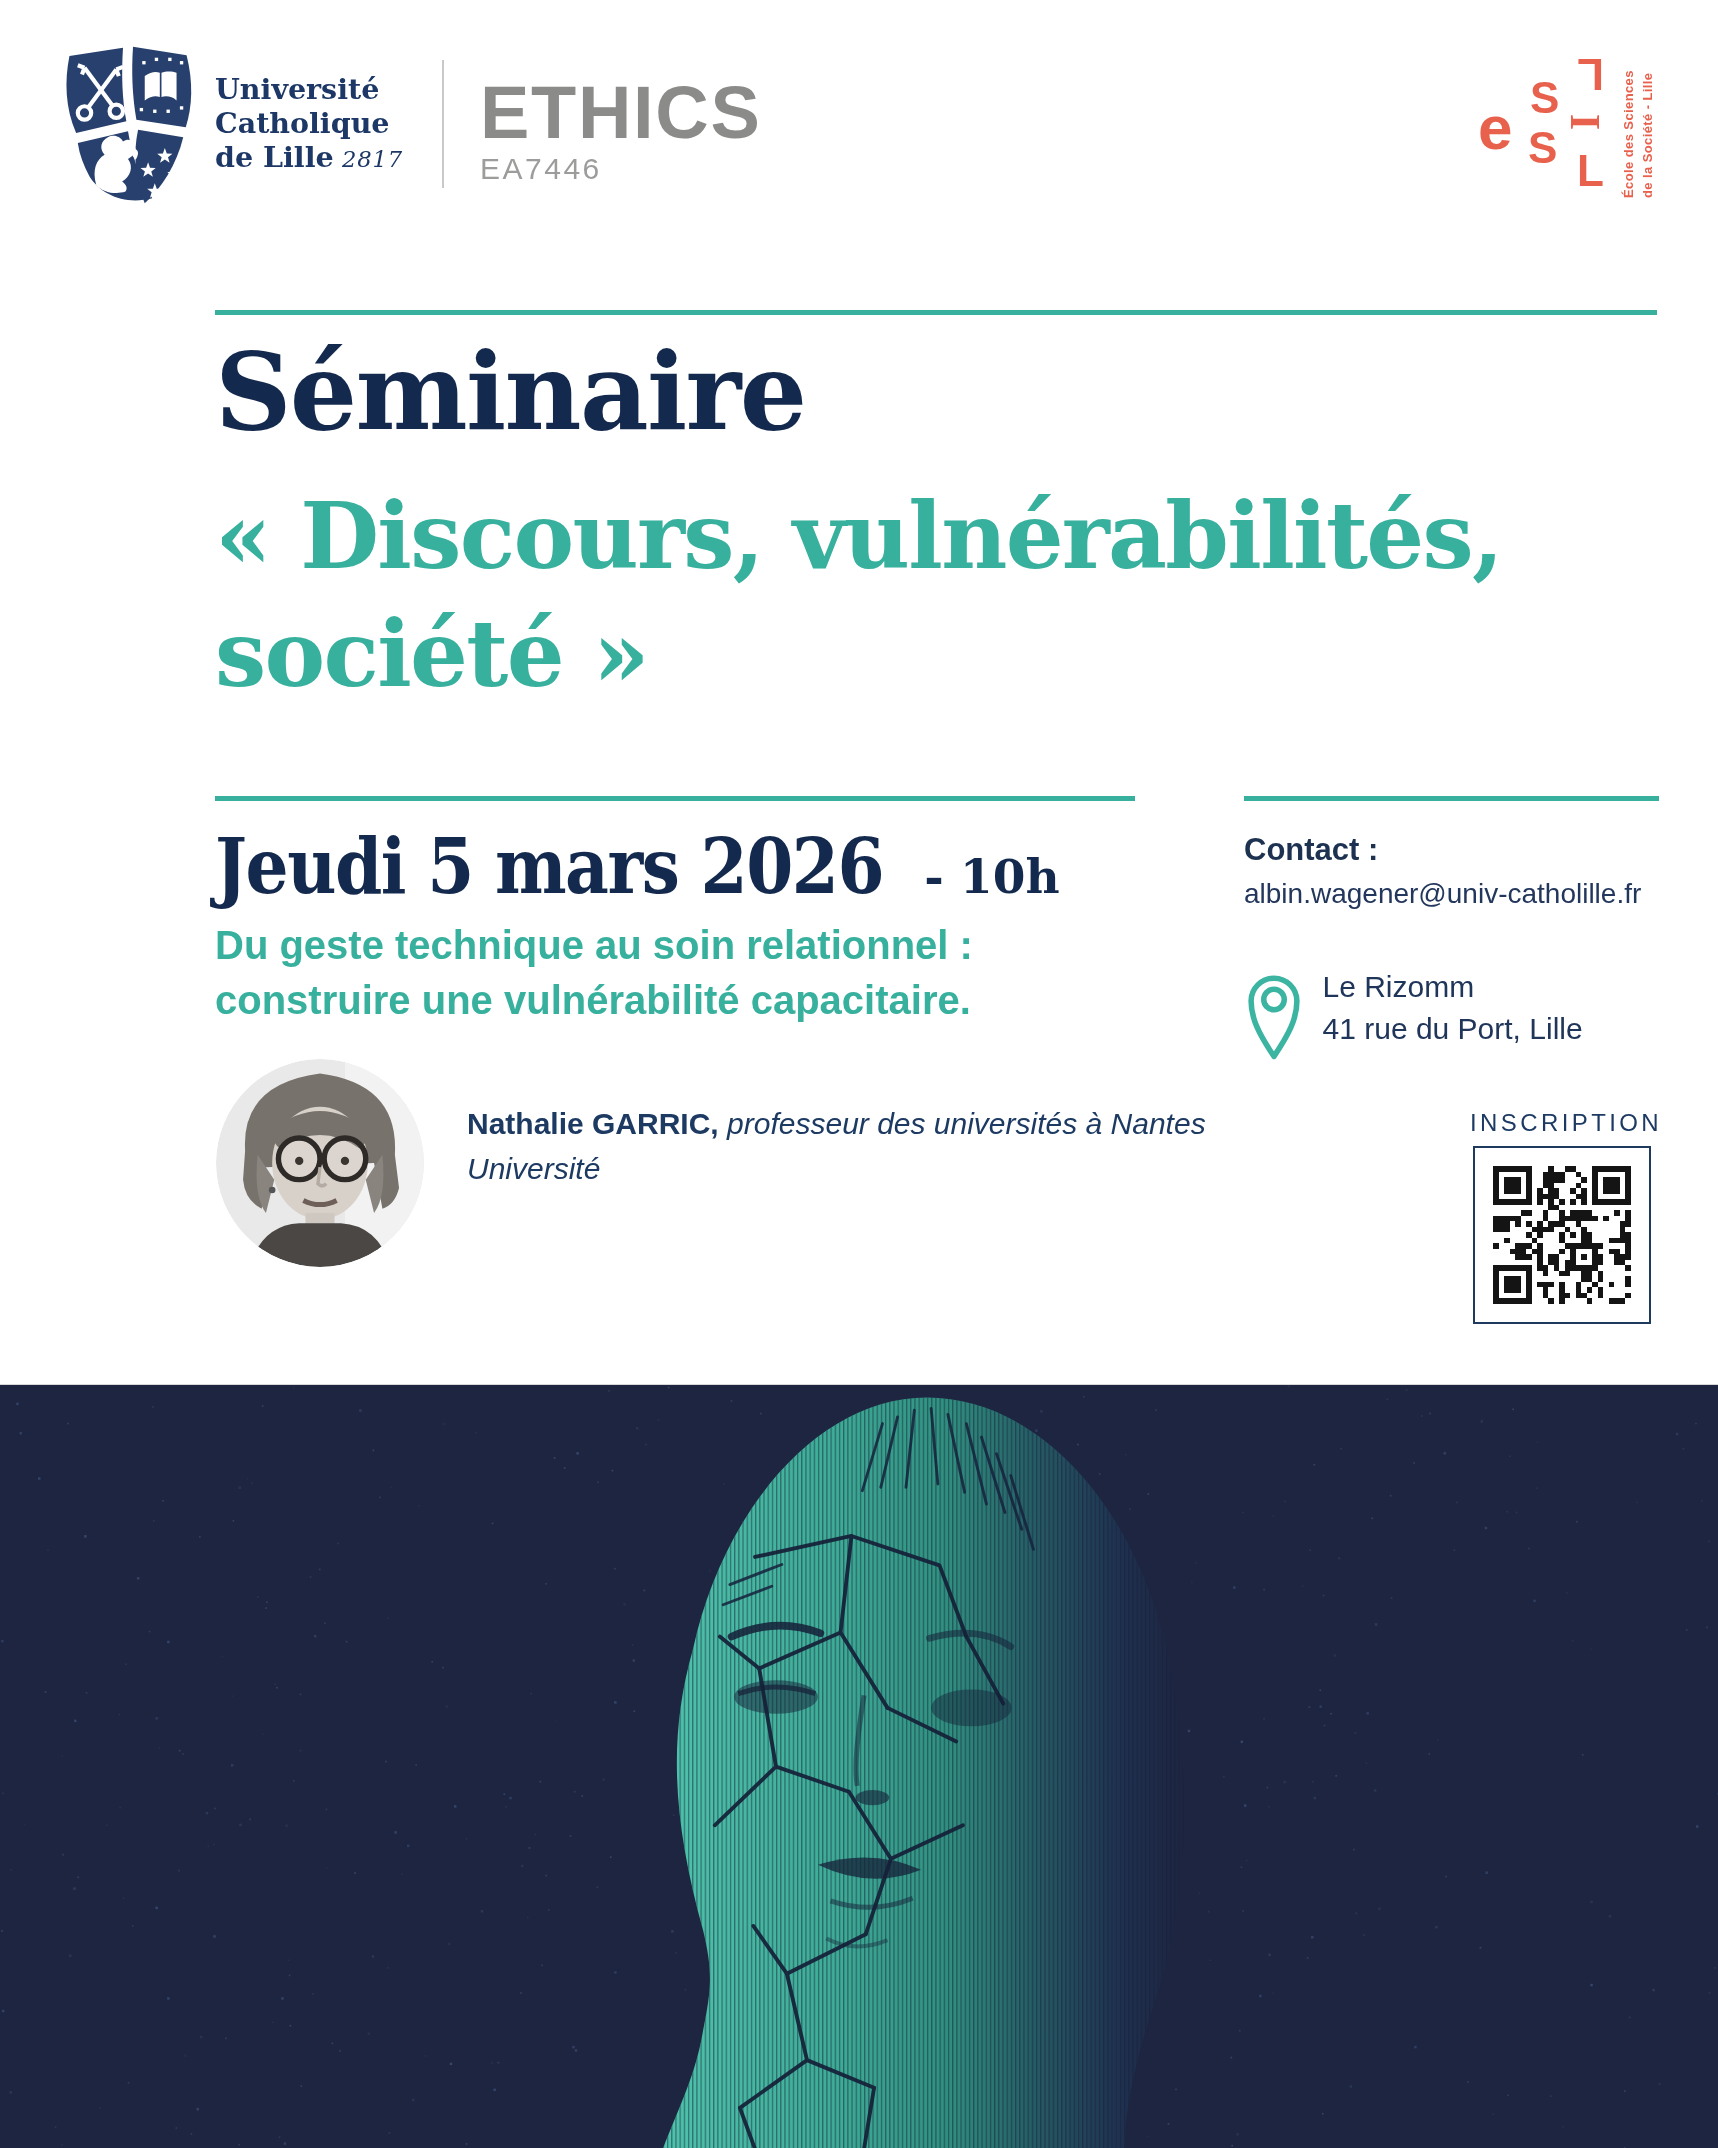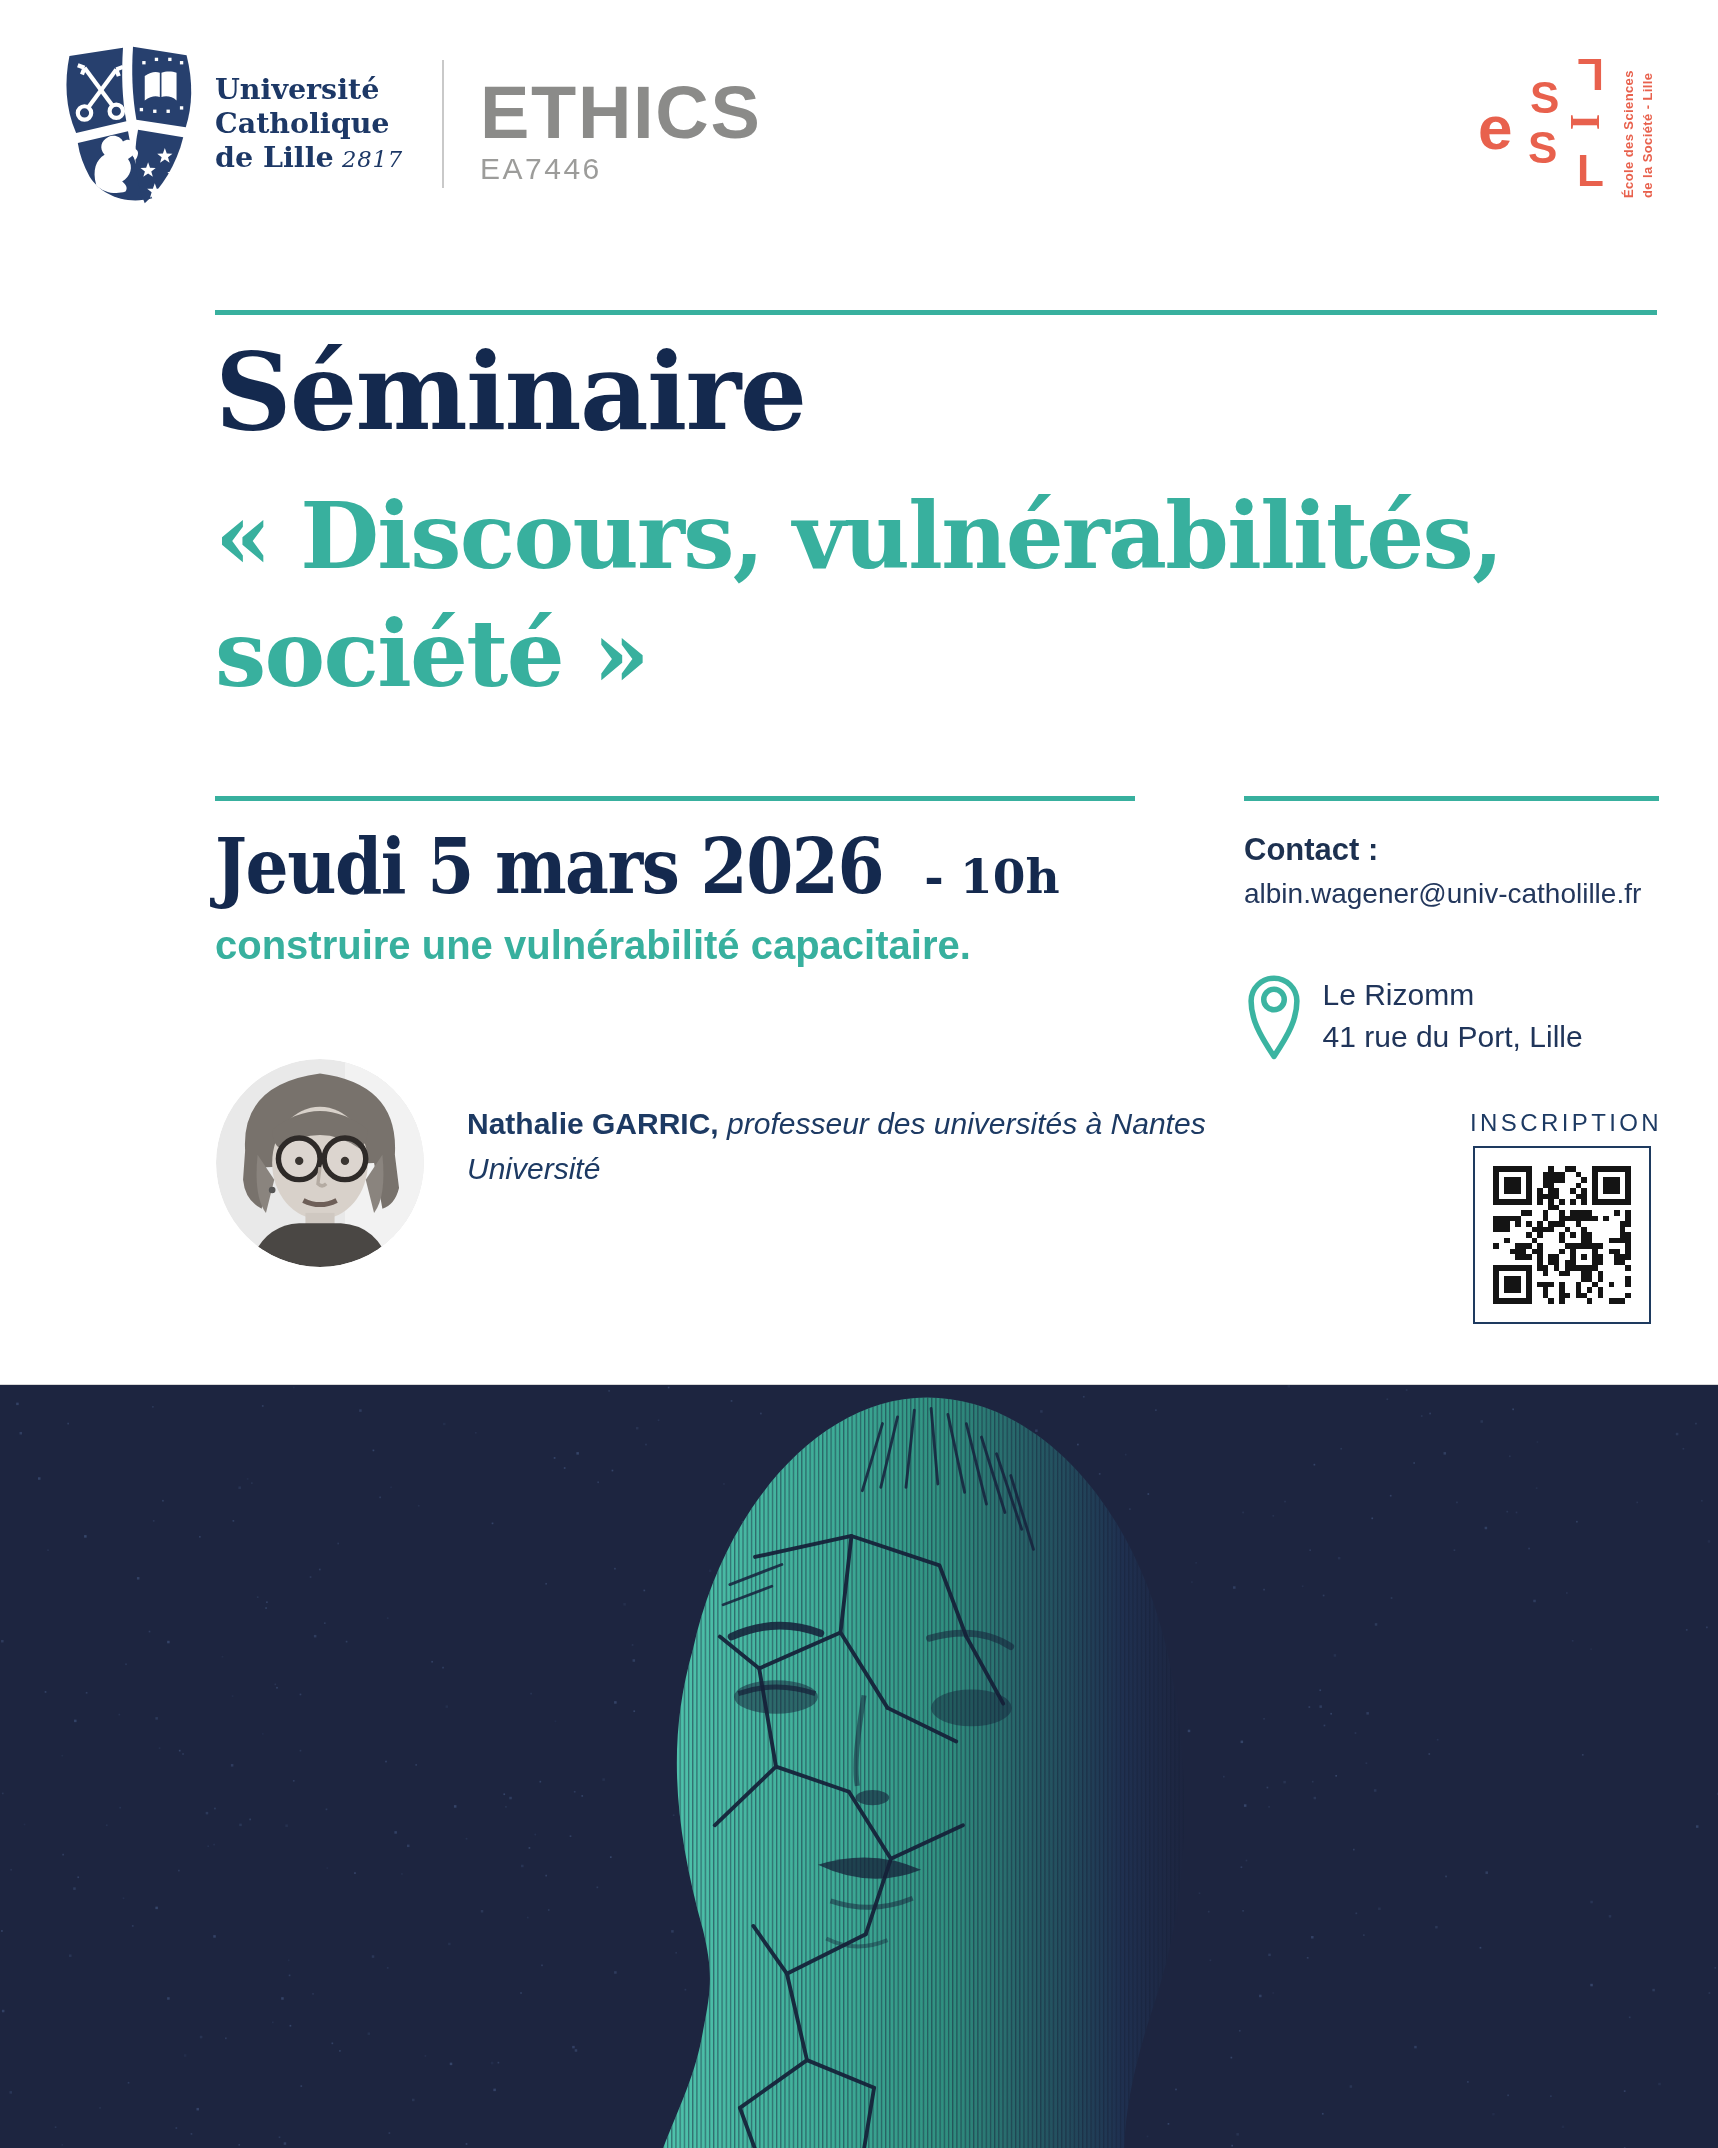--- a/index.html
+++ b/index.html
@@ -60,21 +60,21 @@
   
   .avatar{position:absolute;left:216px;top:1059px;width:208px;height:208px;border-radius:50%;overflow:hidden}
   .speaker-text{position:absolute;left:467px;top:1101px;width:772px;
                 font-size:30px;line-height:1.5;color:var(--navy-mid)}
   .speaker-text .name{font-weight:bold}
   .speaker-text .role{font-style:italic}
 
   
   .contact-label{position:absolute;left:1244px;top:832px;font-size:31px;font-weight:bold;color:#1d3150}
   .contact-email{position:absolute;left:1244px;top:878px;font-size:28px;color:#23375c}
-  .venue{position:absolute;left:1244px;top:961px;display:flex;gap:18.5px;align-items:center}
+  .venue{position:absolute;left:1244px;top:961px;display:flex;gap:18.5px;align-items:flex-start}
   .venue .pin{width:60px;height:101px;flex:0 0 auto;margin-top:3.4px}
   .venue .lines{font-size:30px;line-height:1.4;color:#20355a;padding-top:5px}
   .inscription{position:absolute;left:1470px;top:1109px;width:183px;text-align:left;
                font-size:24px;letter-spacing:3.4px;color:#1d3a63}
   .qr-box{position:absolute;left:1473px;top:1146px;width:178px;height:178px;
           border:2.5px solid #1e3a5f;background:#fff;display:flex;align-items:center;justify-content:center}
   .qr-box svg{width:138px;height:138px}
 
   
   .hero{position:absolute;left:0;top:1384px;width:1718px;height:764px;
@@ -161,20 +161,21 @@
 </div>
 
 <div class="rule rule2"></div>
 <div class="rule rule3"></div>
 
 <div class="date-row">
   <span class="date">Jeudi 5 mars 2026</span><span class="time">- 10h</span>
 </div>
 
 <div class="subtitle">
+  <div>Du geste technique au soin relationnel :</div>
   <div>construire une vulnérabilité capacitaire.</div>
 </div>
 
 <div class="avatar">
   <svg viewBox="0 0 100 100">
     <defs>
         <clipPath id="avclip">
           <circle cx="50" cy="50" r="50"></circle>
         </clipPath>
       </defs>

